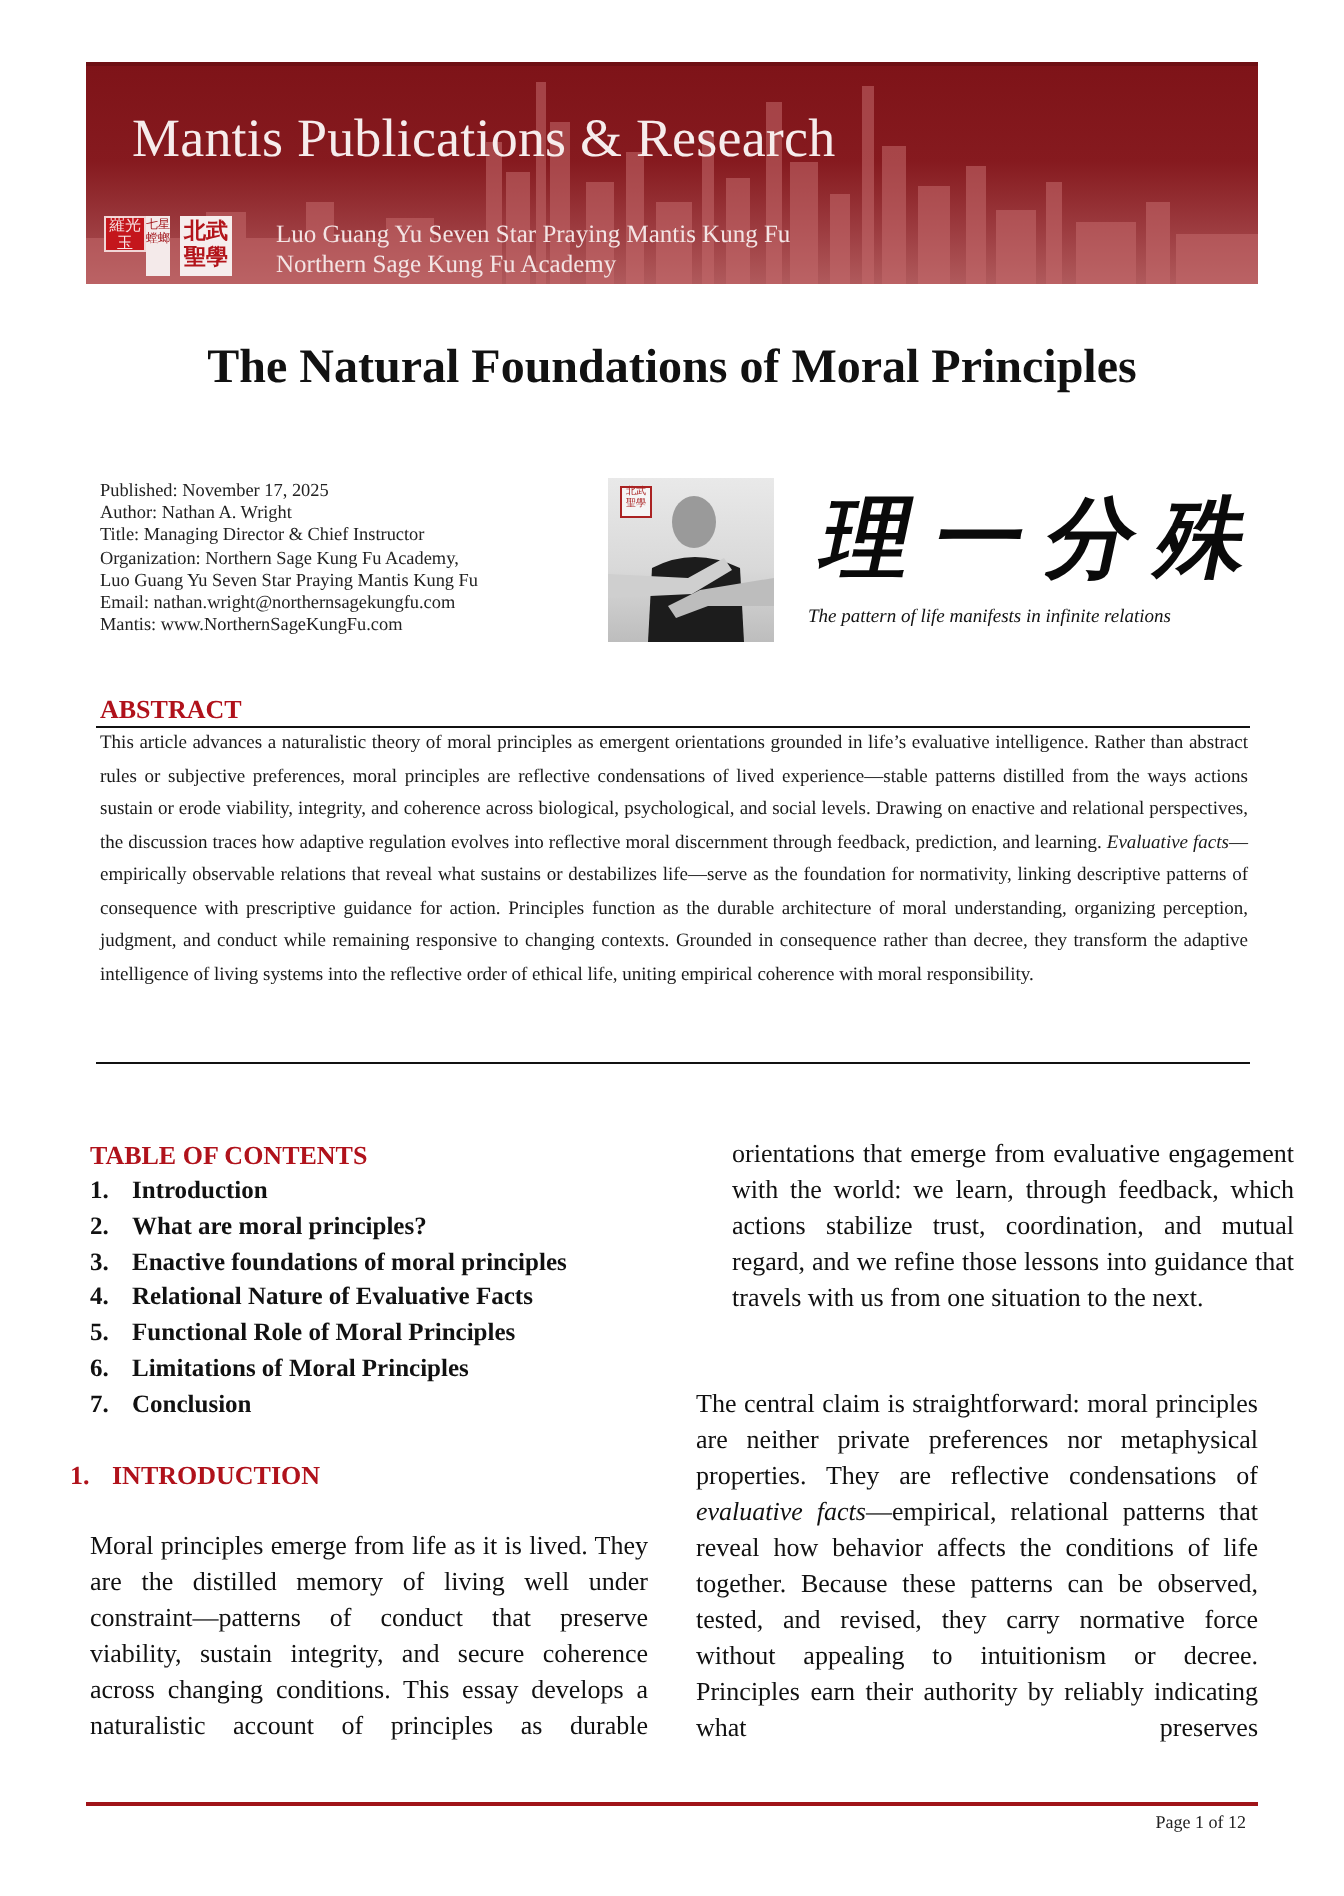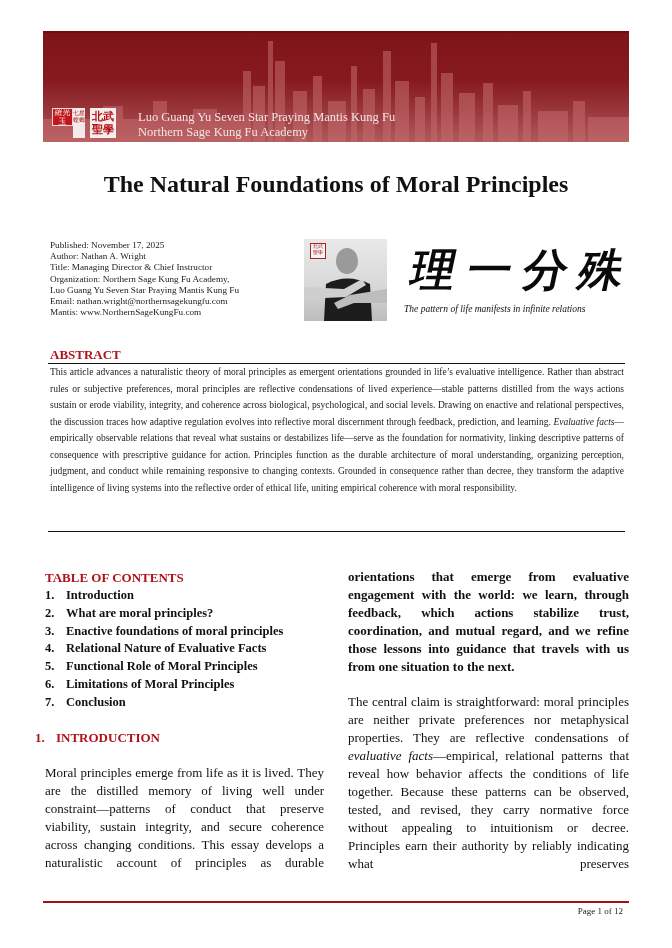--- a/index.html
+++ b/index.html
@@ -54,21 +54,21 @@
   .toc-head { position: absolute; left: 45px; top: 570px; font-size: 13px; font-weight: bold; color: #b0121b; }
   .toc { position: absolute; left: 45px; top: 587px; font-size: 12.5px; line-height: 17.8px; font-weight: bold; color: #111; }
   .toc-item { display: flex; white-space: nowrap; }
   .toc-num { width: 21px; }
 
   .sec-head { position: absolute; left: 35px; top: 730px; font-size: 13px; font-weight: bold; color: #b0121b; }
   .sec-head .num { display: inline-block; width: 21px; }
 
   .col { position: absolute; font-size: 13px; line-height: 18px; text-align: justify; text-align-last: justify; color: #111; }
   .col.left { left: 45px; top: 764px; width: 279px; }
-  .col.right1 { left: 348px; top: 568px; width: 281px; text-align-last: left; font-weight: bold; }
+  .col.right1 { left: 366px; top: 568px; width: 281px; text-align-last: left; }
   .col.right2 { left: 348px; top: 693px; width: 281px; }
 
   
   .footer-rule { position: absolute; left: 43px; top: 901px; width: 586px; height: 2px; background: #a01419; }
   .footer-left { position: absolute; left: 50px; top: 906px; font-size: 9px; color: #222; margin-top: 48px; }
   .footer-right { position: absolute; right: 49px; top: 906px; font-size: 9px; color: #222; }
 </style>
 </head>
 <body>
 
@@ -95,20 +95,21 @@
         <rect x="480" y="60" width="8" height="51"></rect>
       <rect x="495" y="80" width="30" height="31"></rect>
         <rect x="530" y="70" width="12" height="41"></rect>
       <rect x="545" y="86" width="41" height="25"></rect>
       <rect x="0" y="88" width="200" height="23"></rect>
         <rect x="60" y="75" width="20" height="36"></rect>
       <rect x="110" y="70" width="14" height="41"></rect>
         <rect x="150" y="78" width="24" height="33"></rect>
     </g>
   </svg>
+  <div class="banner-title">Mantis Publications &amp; Research</div>
   <div class="seal-a">羅光玉</div>
   <div class="seal-a2">七星螳螂</div>
   <div class="seal-b">北武聖學</div>
   <div class="banner-sub l1">Luo Guang Yu Seven Star Praying Mantis Kung Fu</div>
   <div class="banner-sub l2">Northern Sage Kung Fu Academy</div>
 </div>
 
 <div class="doc-title">The Natural Foundations of Moral Principles</div>
 
 <div class="meta">

